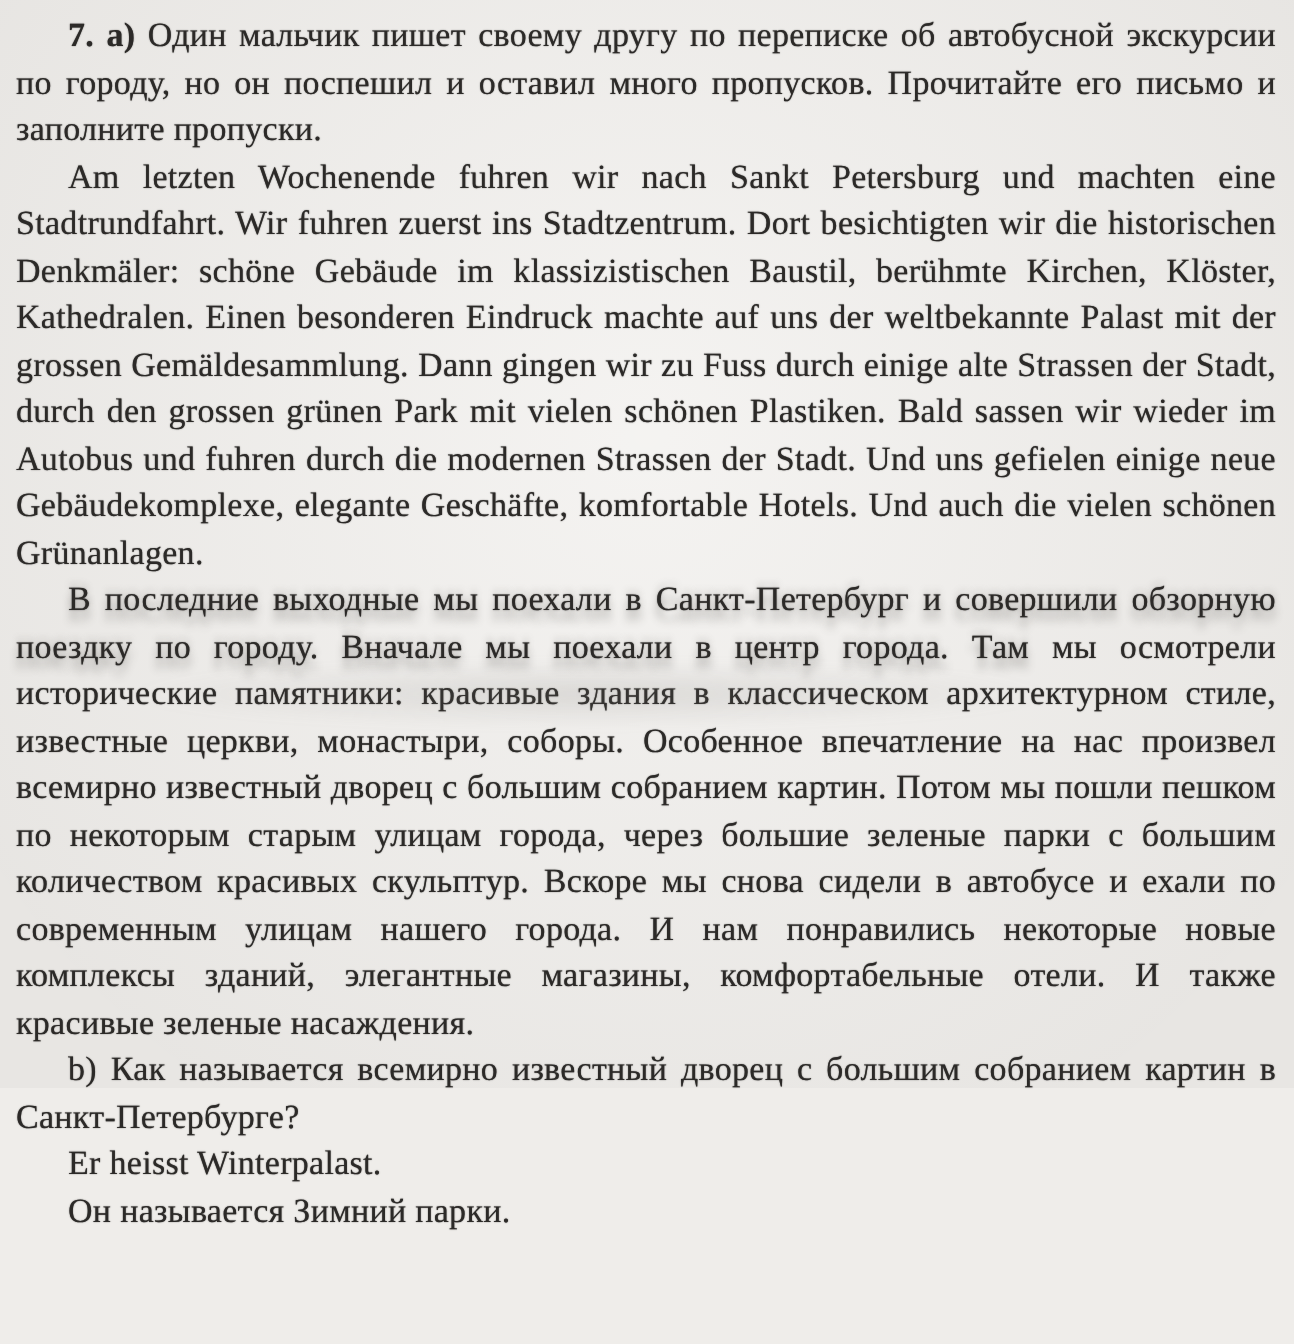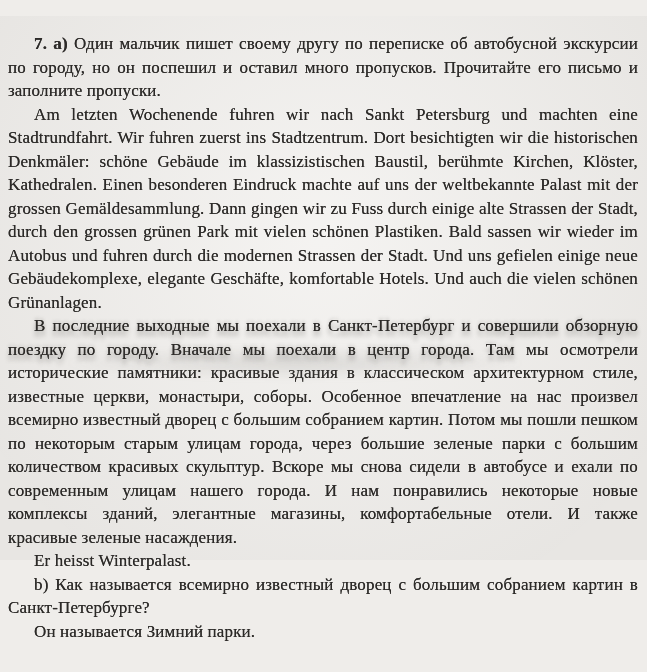--- a/index.html
+++ b/index.html
@@ -12,25 +12,24 @@
     background:var(--paper);
     overflow:hidden;
     font-family:"Liberation Serif","DejaVu Serif",serif;
     color:var(--ink);
     position:relative;
   }
   .page{
     position:relative;
     box-sizing:border-box;
     width:647px;height:544px;
-    padding:16px 9px 4px 8px;
+    padding:6px 9px 4px 8px;
     background:
       radial-gradient(ellipse at 50% 40%, rgba(255,255,255,0.35), rgba(0,0,0,0.03) 85%),
       var(--paper);
-    margin-top: 16px;
   }
   p.para{
     margin:0;
     font-size:17px;
     line-height:23.5px;
     letter-spacing:0.15px;
     text-align:justify;
     text-indent:26px;
     
     text-shadow:0 0 0.6px rgba(44,42,40,0.85);
@@ -61,21 +60,21 @@
 
   <p class="para" lang="ru"><span class="bold">7.</span>
     <span class="bold">а)</span>
     <span>Один мальчик пишет своему другу по переписке об автобусной экскурсии по городу, но он поспешил и оставил много пропусков. Прочитайте его письмо и заполните пропуски.</span></p>
 
   <p class="para" lang="de"><span>Am letzten Wochenende fuhren wir nach Sankt Petersburg und machten eine Stadtrundfahrt. Wir fuhren zuerst ins Stadtzentrum. Dort besichtigten wir die historischen Denkmäler: schöne Gebäude im klassizistischen Baustil, berühmte Kirchen, Klöster, Kathedralen. Einen besonderen Eindruck machte auf uns der weltbekannte Palast mit der grossen Gemäldesammlung. Dann gingen wir zu Fuss durch einige alte Strassen der Stadt, durch den grossen grünen Park mit vielen schönen Plastiken. Bald sassen wir wieder im Autobus und fuhren durch die modernen Strassen der Stadt. Und uns gefielen einige neue Gebäudekomplexe, elegante Geschäfte, komfortable Hotels. Und auch die vielen schönen Grünanlagen.</span></p>
 
   <p class="para" lang="ru"><span class="smudged">В последние выходные мы поехали в Санкт-Петербург и совершили обзорную поездку по городу. Вначале мы поехали в центр города. Там</span>
     <span>мы осмотрели исторические памятники: красивые здания в классическом архитектурном стиле, известные церкви, монастыри, соборы. Особенное впечатление на нас произвел всемирно известный дворец с большим собранием картин. Потом мы пошли пешком по некоторым старым улицам города, через большие зеленые парки с большим количеством красивых скульптур. Вскоре мы снова сидели в автобусе и ехали по современным улицам нашего города. И нам понравились некоторые новые комплексы зданий, элегантные магазины, комфортабельные отели. И также красивые зеленые насаждения.</span></p>
 
-  <p class="para" lang="de"><span>Er heisst Winterpalast.</span></p>
-
   <p class="para" lang="ru"><span>b)</span>
     <span>Как называется всемирно известный дворец с большим собранием картин в Санкт-Петербурге?</span></p>
+
+  <p class="para" lang="de"><span>Er heisst Winterpalast.</span></p>
 
   <p class="para" lang="ru"><span>Он называется Зимний парки.</span></p>
 
   <div class="scan-smudge" aria-hidden="true"></div>
 </div>
 
 </body></html>

